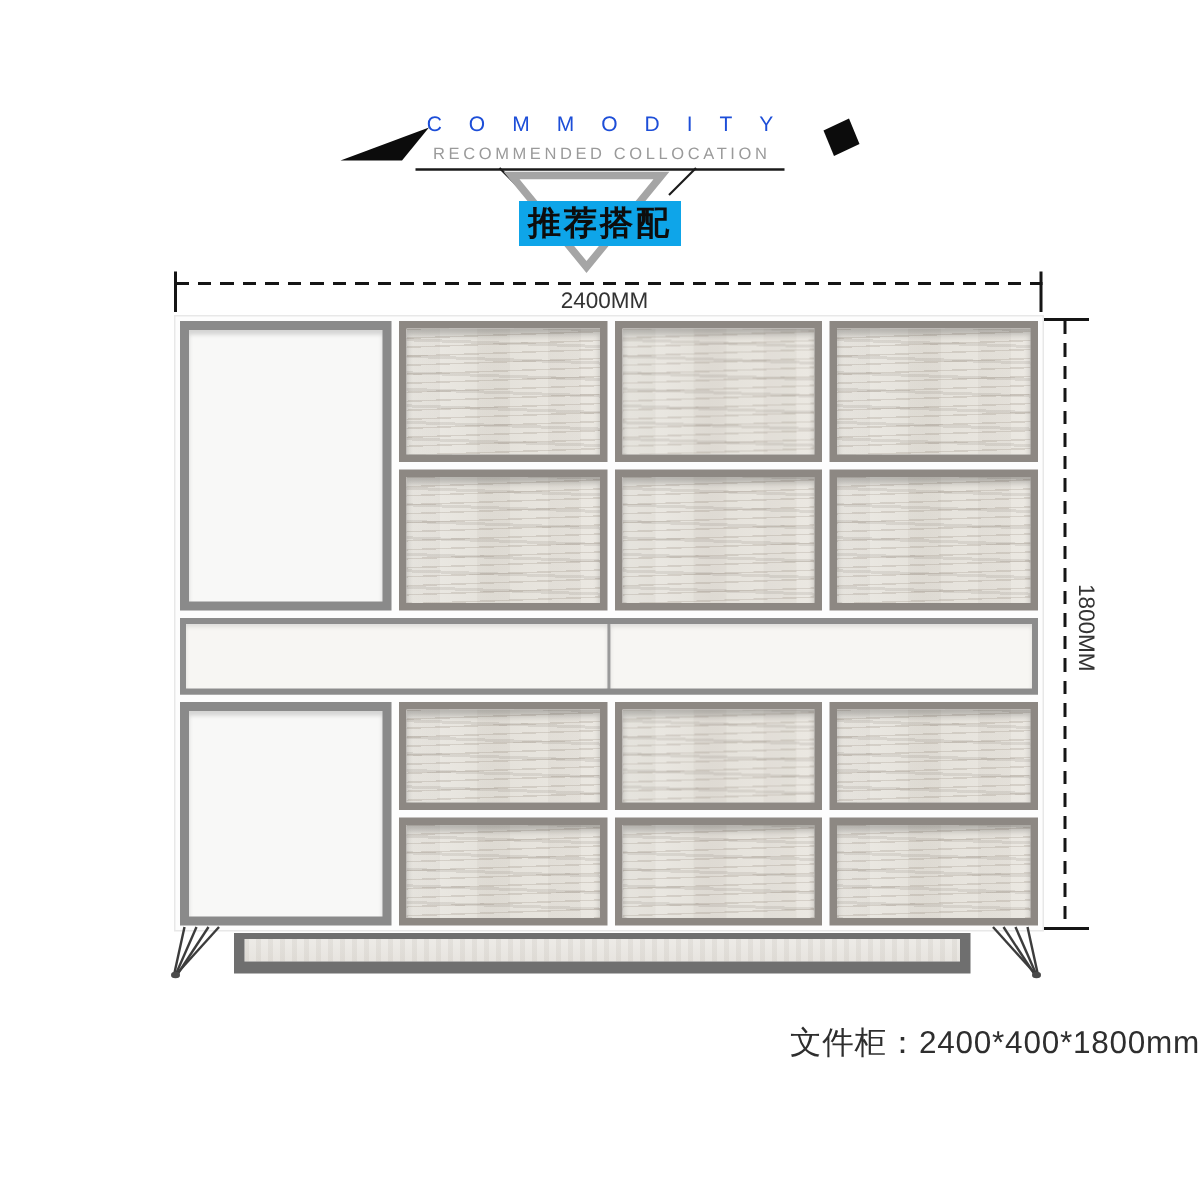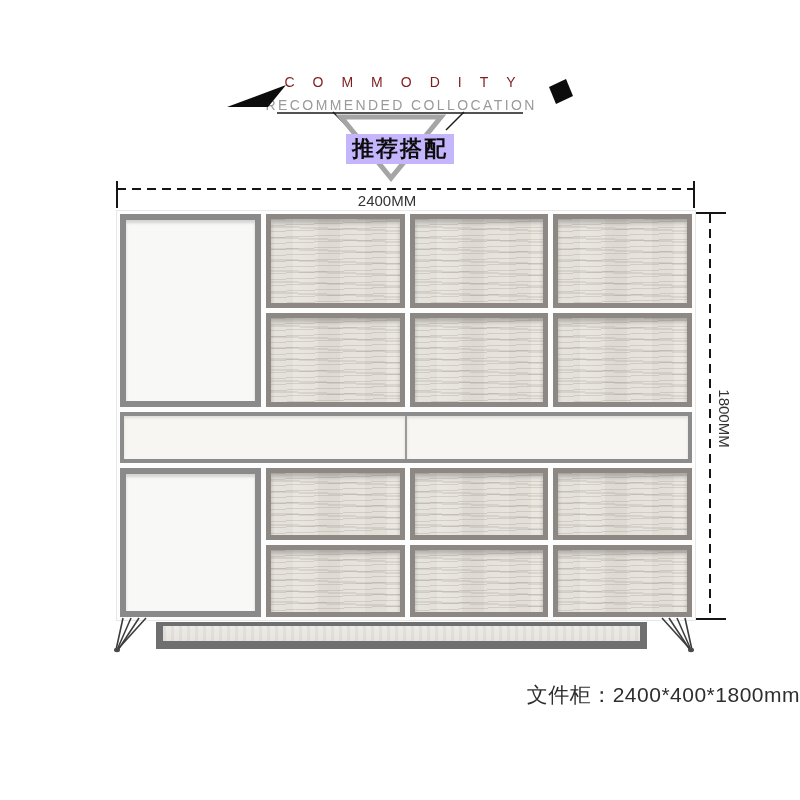--- a/index.html
+++ b/index.html
@@ -3,42 +3,42 @@
 <meta charset="utf-8">
 <style>
   html,body{margin:0;padding:0;}
   body{
     width:800px;height:800px;position:relative;background:#ffffff;
     font-family:"Liberation Sans", sans-serif;color:#1a1a1a;overflow:hidden;
   }
   
   .hdr-title{
     position:absolute;left:0;right:0;top:74px;text-align:center;
-    font-size:14px;font-weight:400;letter-spacing:18px;text-indent:18px;color:#7f1d1d;
+    font-size:14px;font-weight:400;letter-spacing:18px;text-indent:18px;color:#1d4ed8;
   }
   .hdr-sub{
     position:absolute;left:0;right:0;top:97px;text-align:center;
-    font-size:14px;letter-spacing:2.4px;text-indent:2.4px;color:#9a9a9a;
+    font-size:11px;letter-spacing:2.4px;text-indent:2.4px;color:#9a9a9a;
   }
   .hdr-shapes{position:absolute;left:0;top:0;width:800px;height:210px;pointer-events:none;}
   .hdr-badge{
     position:absolute;left:0;right:0;top:134px;text-align:center;
     font-size:22px;font-weight:700;letter-spacing:2px;color:#0d0d0d;
   }
-  .hdr-badge span{background:#c4b5fd;padding:0 6px;display:inline-block;}
+  .hdr-badge span{background:#0ea5e9;padding:0 6px;display:inline-block;}
   
   .dim-h-line{position:absolute;left:117px;top:188px;width:578px;height:2px;
     background:repeating-linear-gradient(90deg,#151515 0 9px,transparent 9px 15px);}
   .tick-v{position:absolute;top:181px;width:2px;height:27px;background:#151515;}
   .tick-v.l{left:116px;} .tick-v.r{left:693px;}
   .dim-v-line{position:absolute;left:709px;top:214px;width:2px;height:404px;
     background:repeating-linear-gradient(180deg,#151515 0 9px,transparent 9px 15px);}
   .tick-h{position:absolute;left:696px;width:30px;height:2px;background:#151515;}
   .tick-h.t{top:212px;} .tick-h.b{top:618px;}
-  .dim-w-label{position:absolute;left:322px;top:192px;width:130px;text-align:center;
+  .dim-w-label{position:absolute;left:338px;top:192px;width:130px;text-align:center;
     font-size:15px;color:#333;}
   .dim-h-label{position:absolute;left:687px;top:410px;width:74px;text-align:center;
     font-size:15px;color:#333;transform:rotate(90deg);}
   
   .cabinet{
     position:absolute;left:117px;top:211px;width:578px;height:409px;
     background:#fdfdfd;box-sizing:border-box;padding:3px;
     outline:1px solid #e8e8e8;
     display:flex;flex-direction:column;row-gap:5px;
   }

